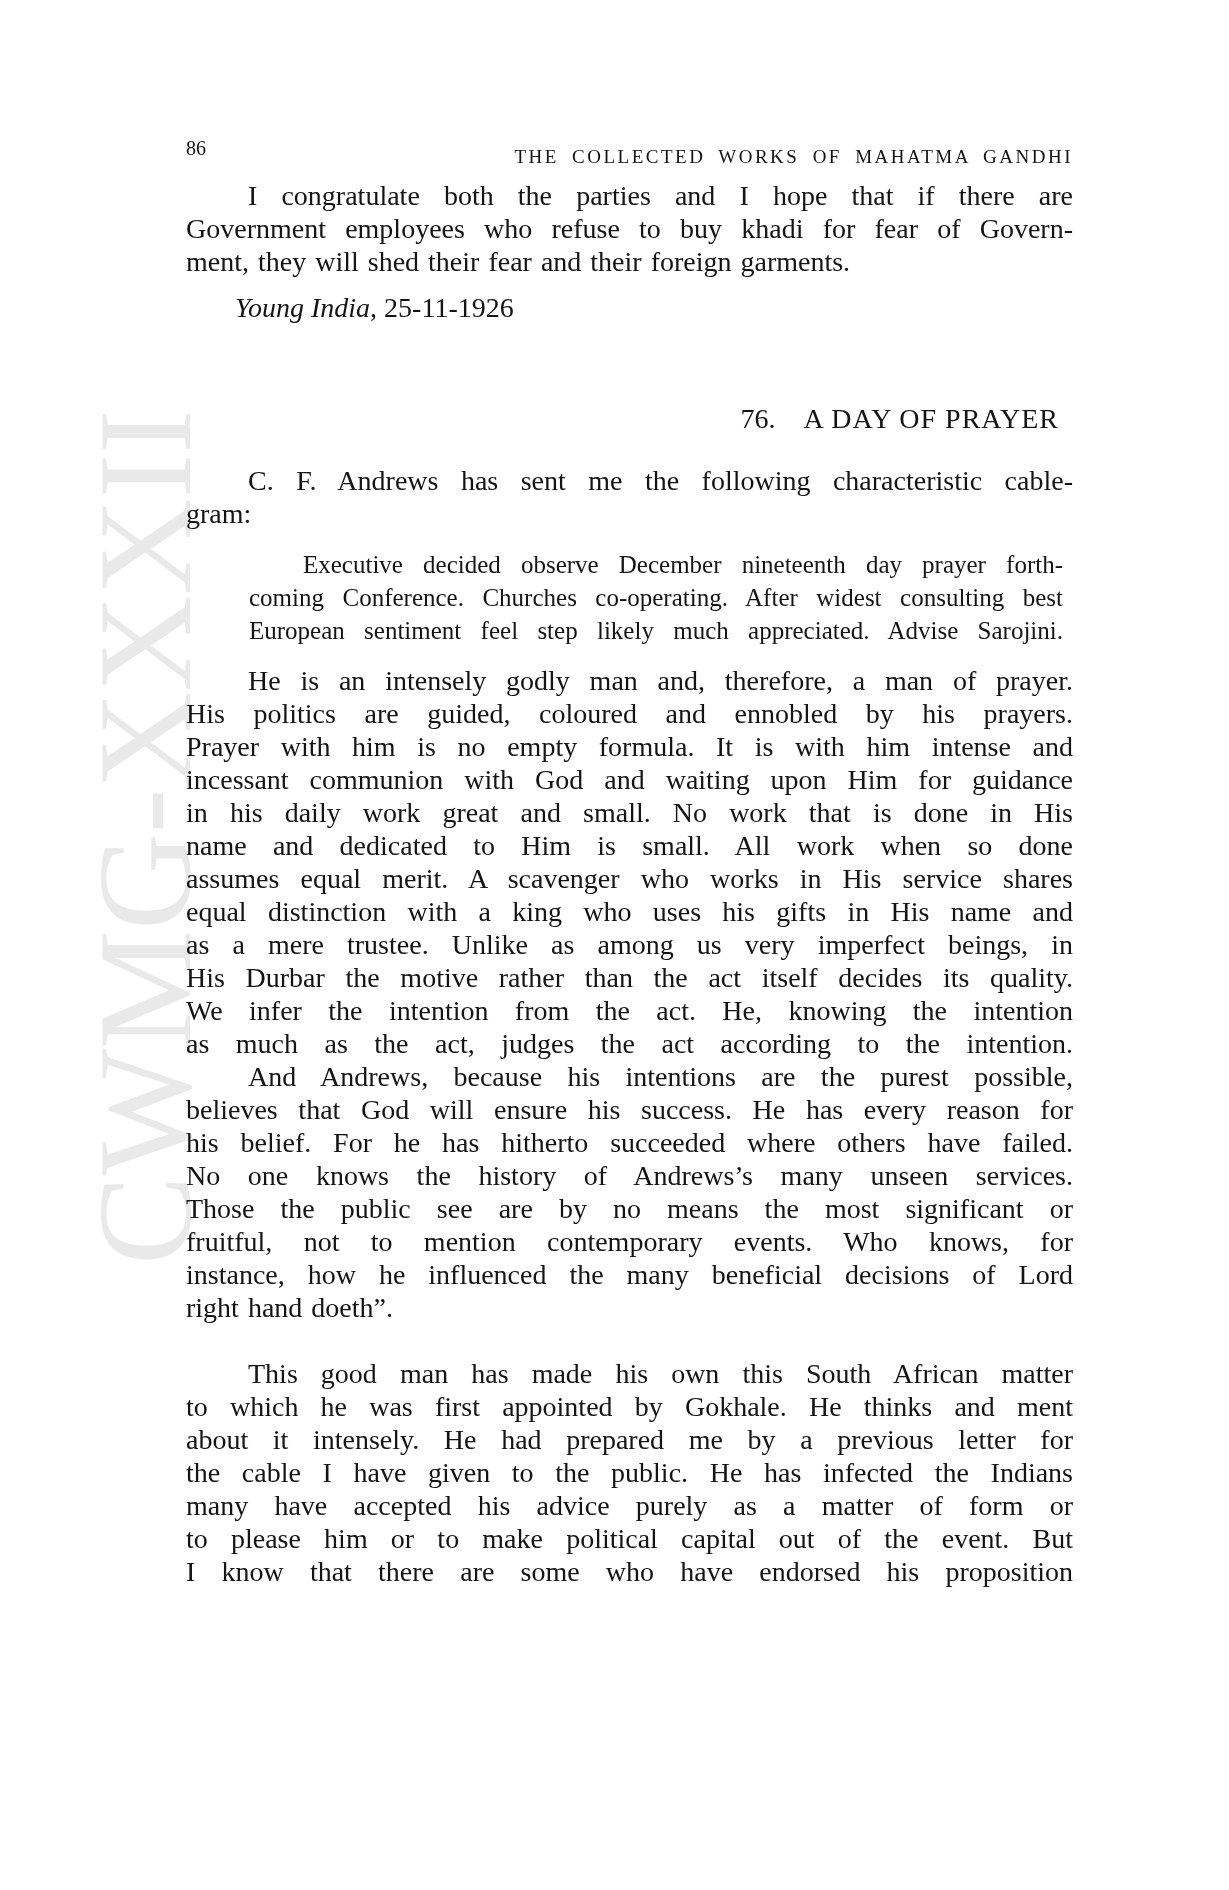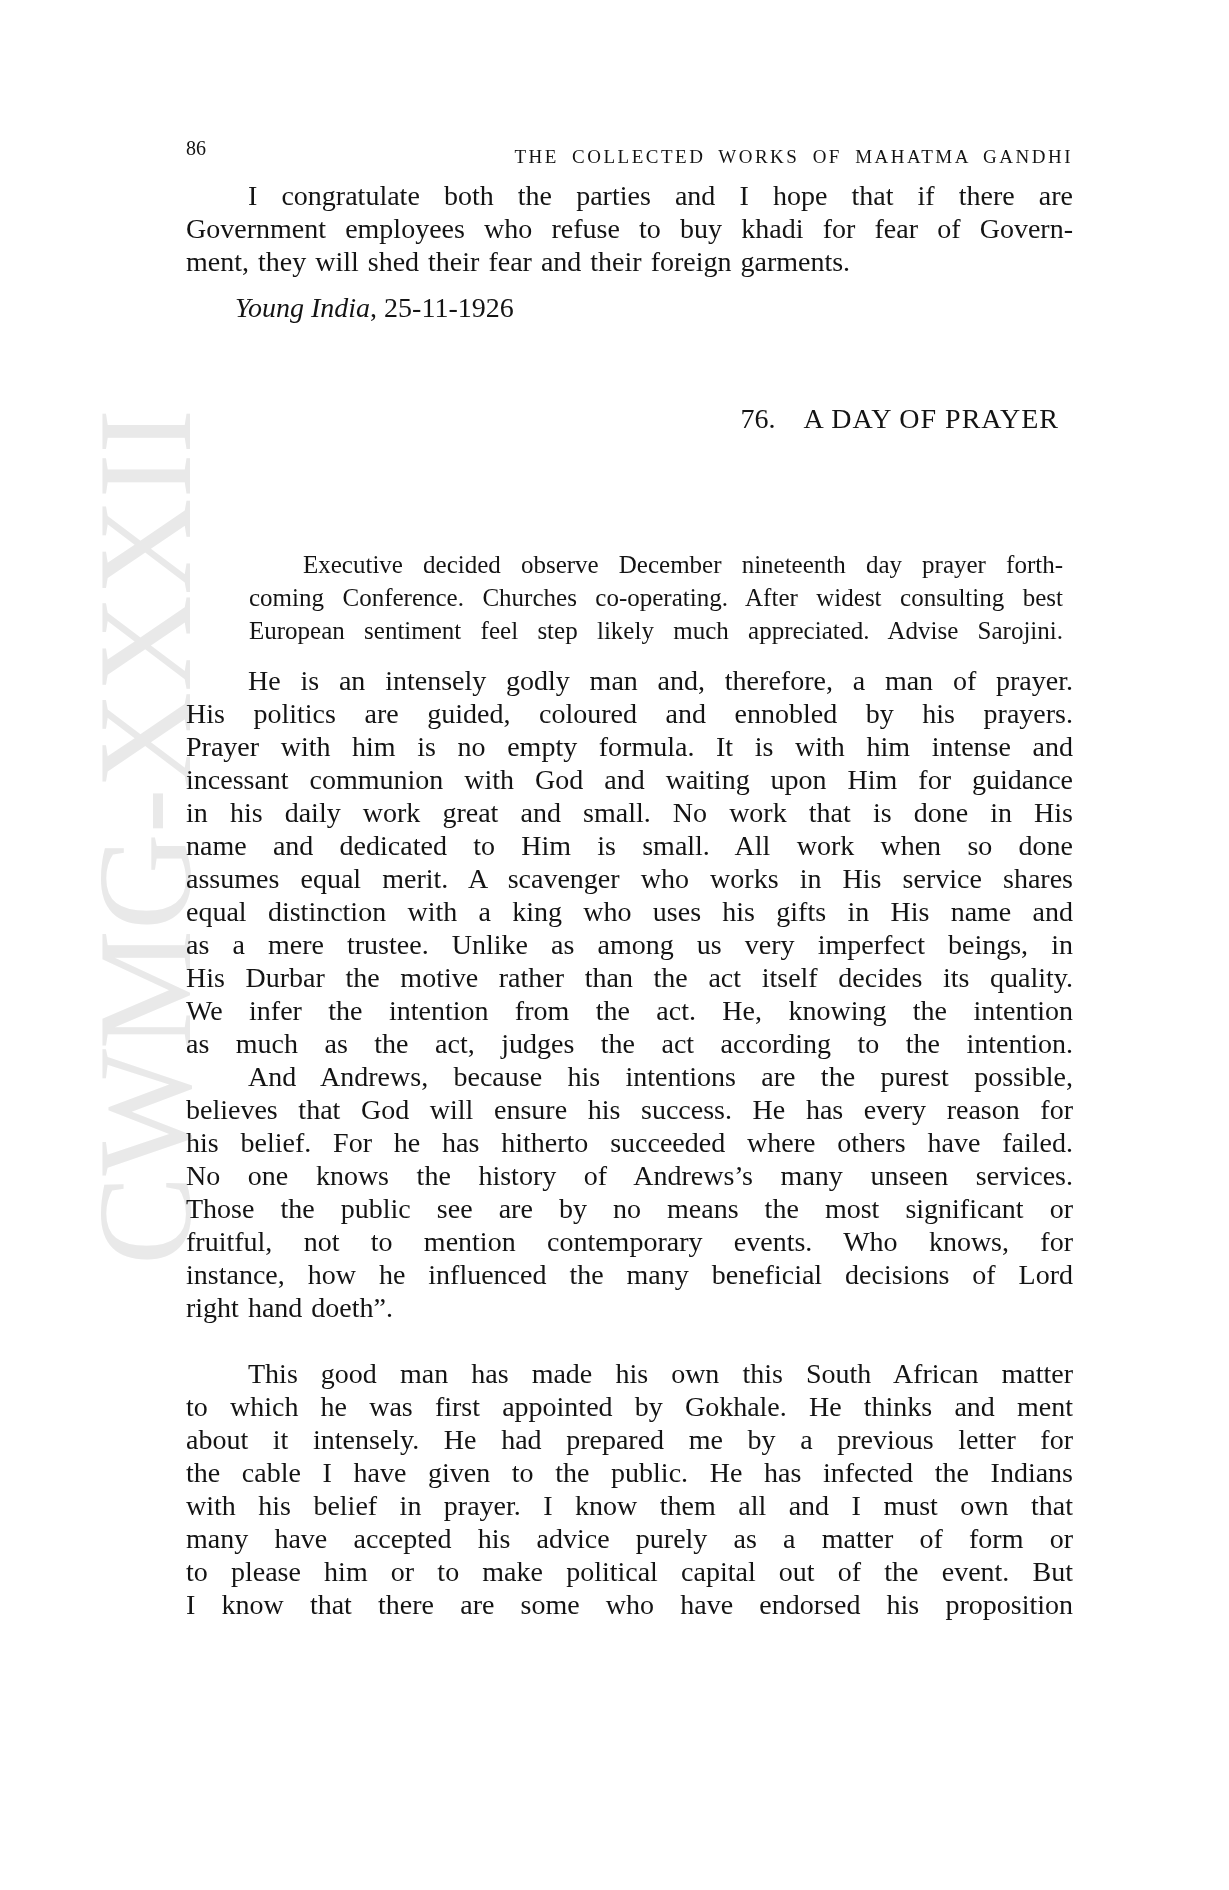--- a/index.html
+++ b/index.html
@@ -132,20 +132,24 @@
     </div>
 
   <div class="source">
     <span class="work">Young India</span><span>, 25-11-1926</span>
   </div>
 
   <div class="heading">
     <span class="num">76.</span><span class="title">A DAY OF PRAYER</span>
   </div>
 
+  <div class="textblock para2">
+      <div class="line indent">C. F. Andrews has sent me the following characteristic cable-</div>
+      <div class="line noj">gram:</div>
+    </div>
 
   <div class="quote">
       <div class="line indent">Executive decided observe December nineteenth day prayer forth-</div>
       <div class="line">coming Conference.  Churches co-operating.  After widest consulting best</div>
       <div class="line">European sentiment feel step likely much appreciated.  Advise Sarojini.</div>
     </div>
 
   <div class="textblock para3">
       <div class="line indent">He is an intensely godly man and, therefore, a man of prayer.</div>
       <div class="line">His politics are guided, coloured and ennobled by his prayers.</div>
@@ -170,19 +174,18 @@
       <div class="line">fruitful, not to mention contemporary events.  Who knows, for</div>
       <div class="line">instance, how he influenced the many beneficial decisions of Lord</div>
       <div class="line noj">right hand doeth”.</div>
     </div>
 
   <div class="textblock para5">
       <div class="line indent">This good man has made his own this South African matter</div>
       <div class="line">to which he was first appointed by Gokhale.  He thinks and ment</div>
       <div class="line">about it intensely.  He had prepared me by a previous letter for</div>
       <div class="line">the cable I have given to the public.  He has infected the Indians</div>
-      <div class="line">with his belief in prayer.  I know them all and I must own that</div>
       <div class="line">many have accepted his advice purely as a matter of form or</div>
       <div class="line">to please him or to make political capital out of the event.  But</div>
       <div class="line">I know that there are some who have endorsed his proposition</div>
     </div>
 
 </div>
 
 </body></html>

